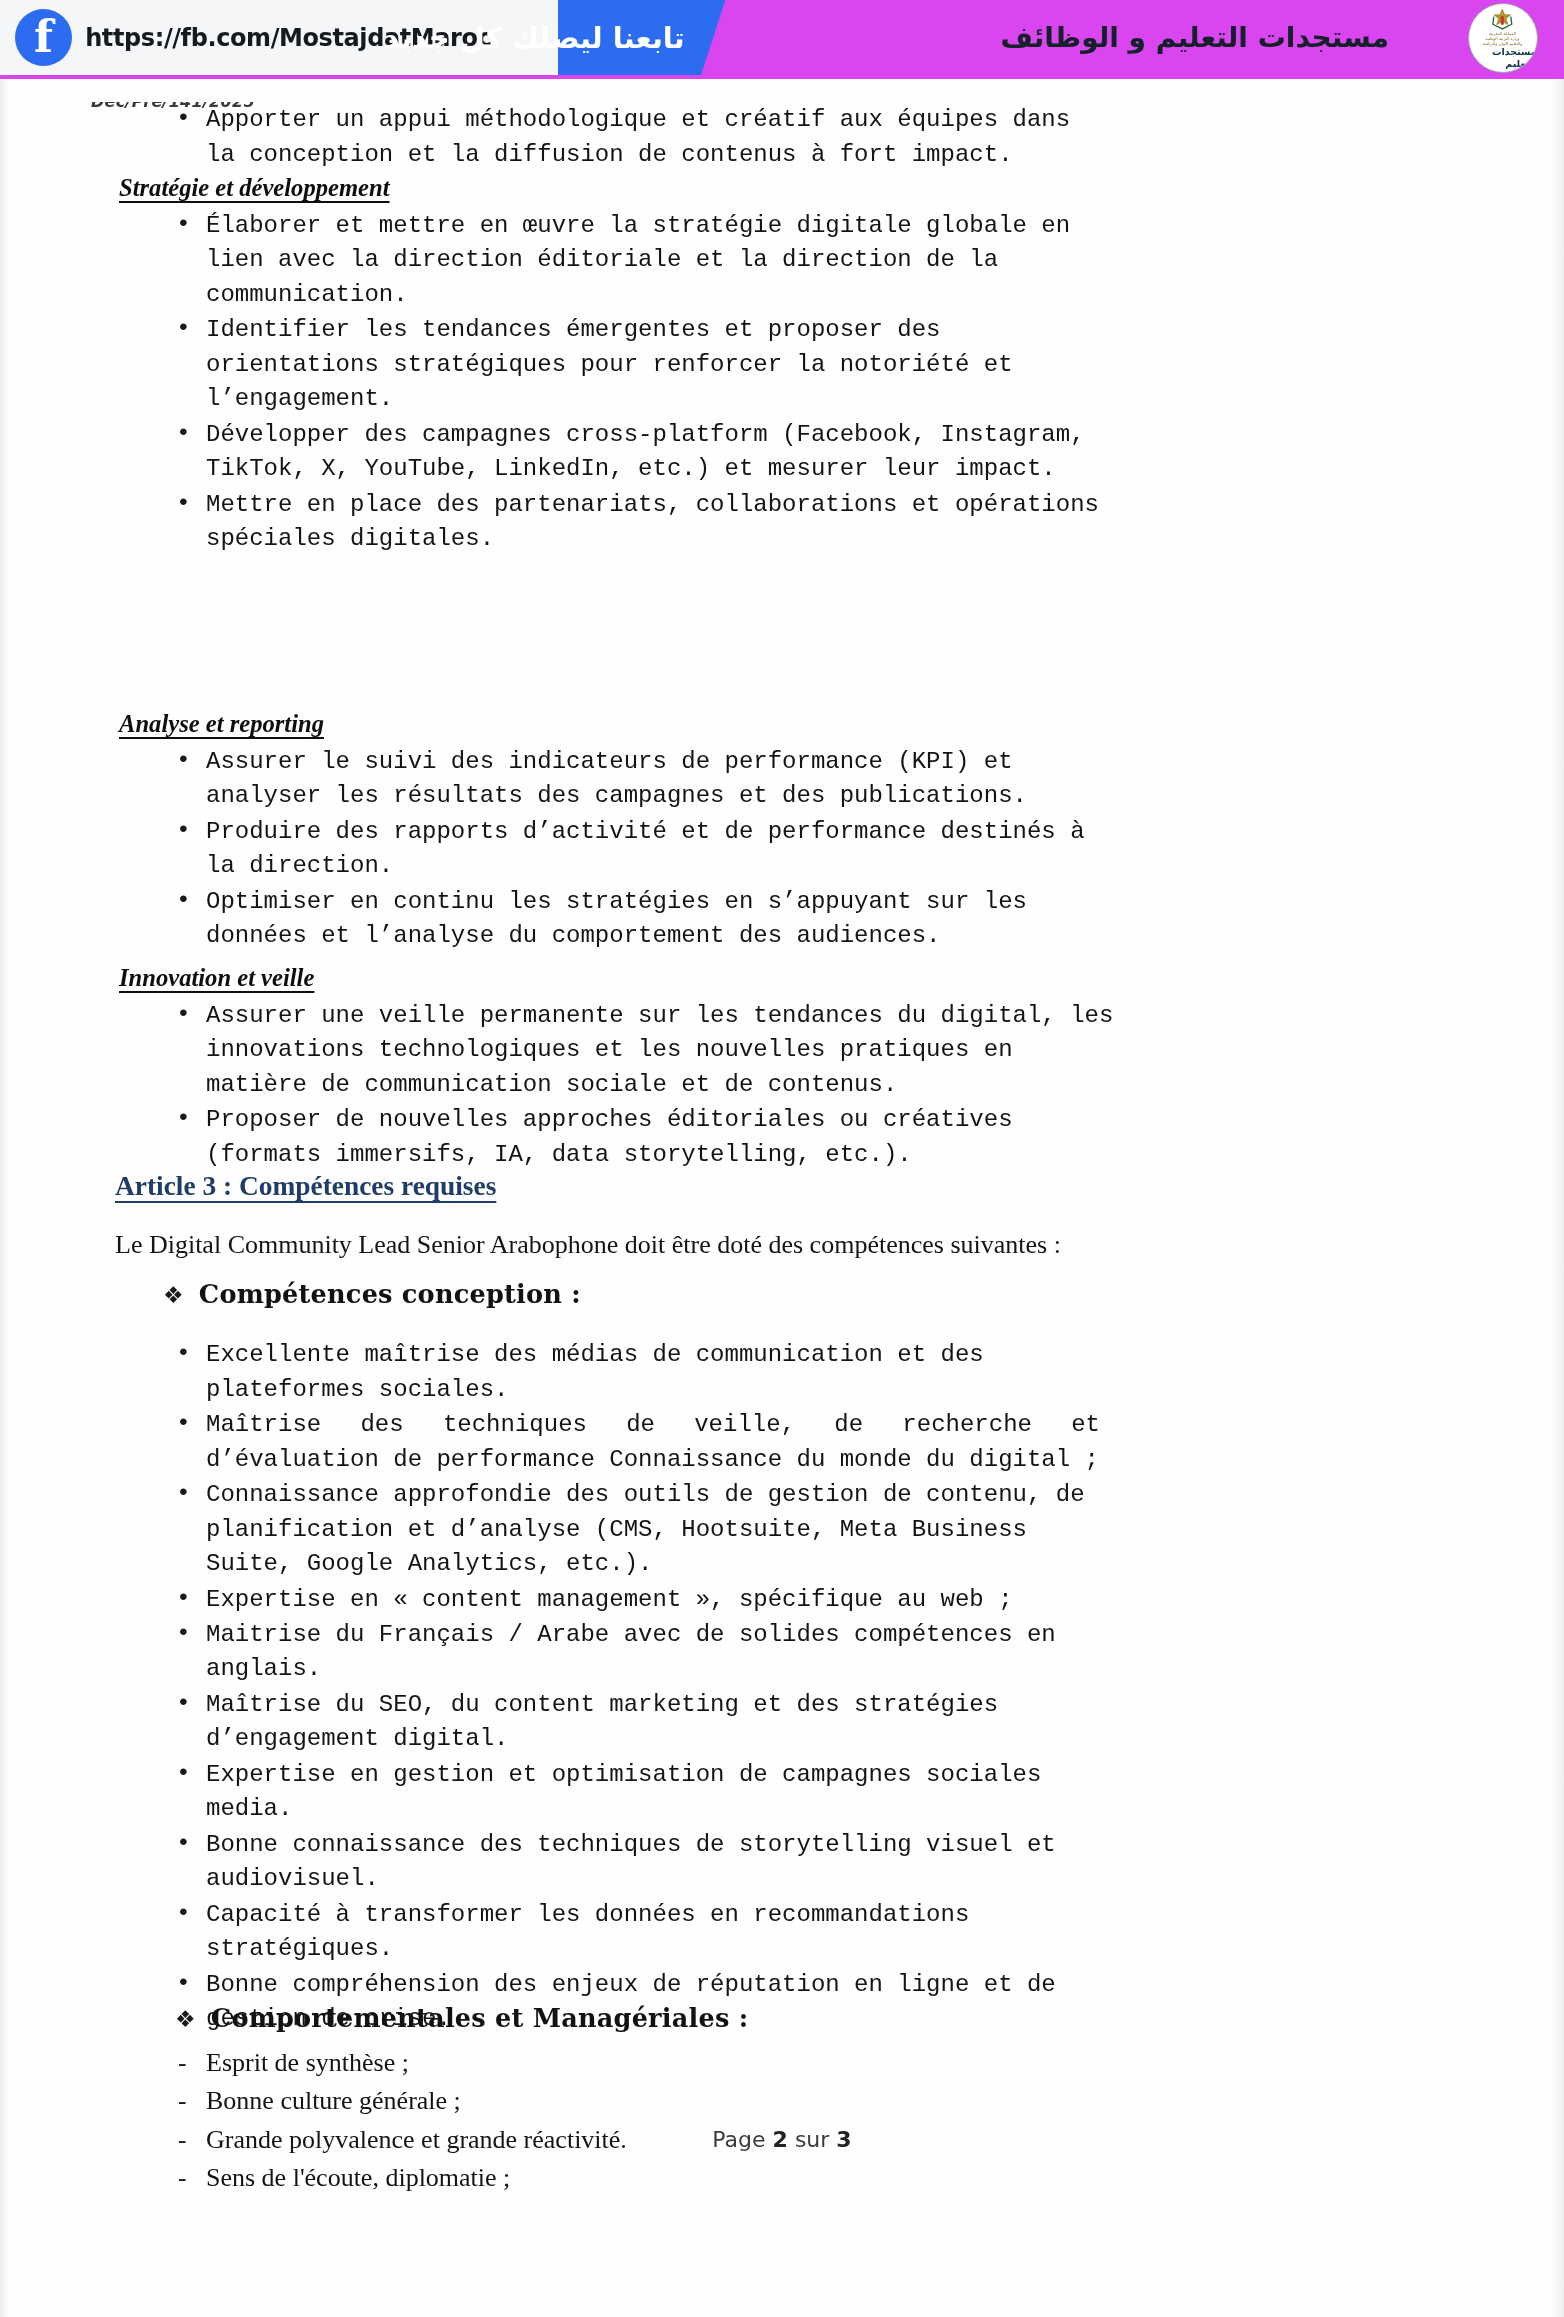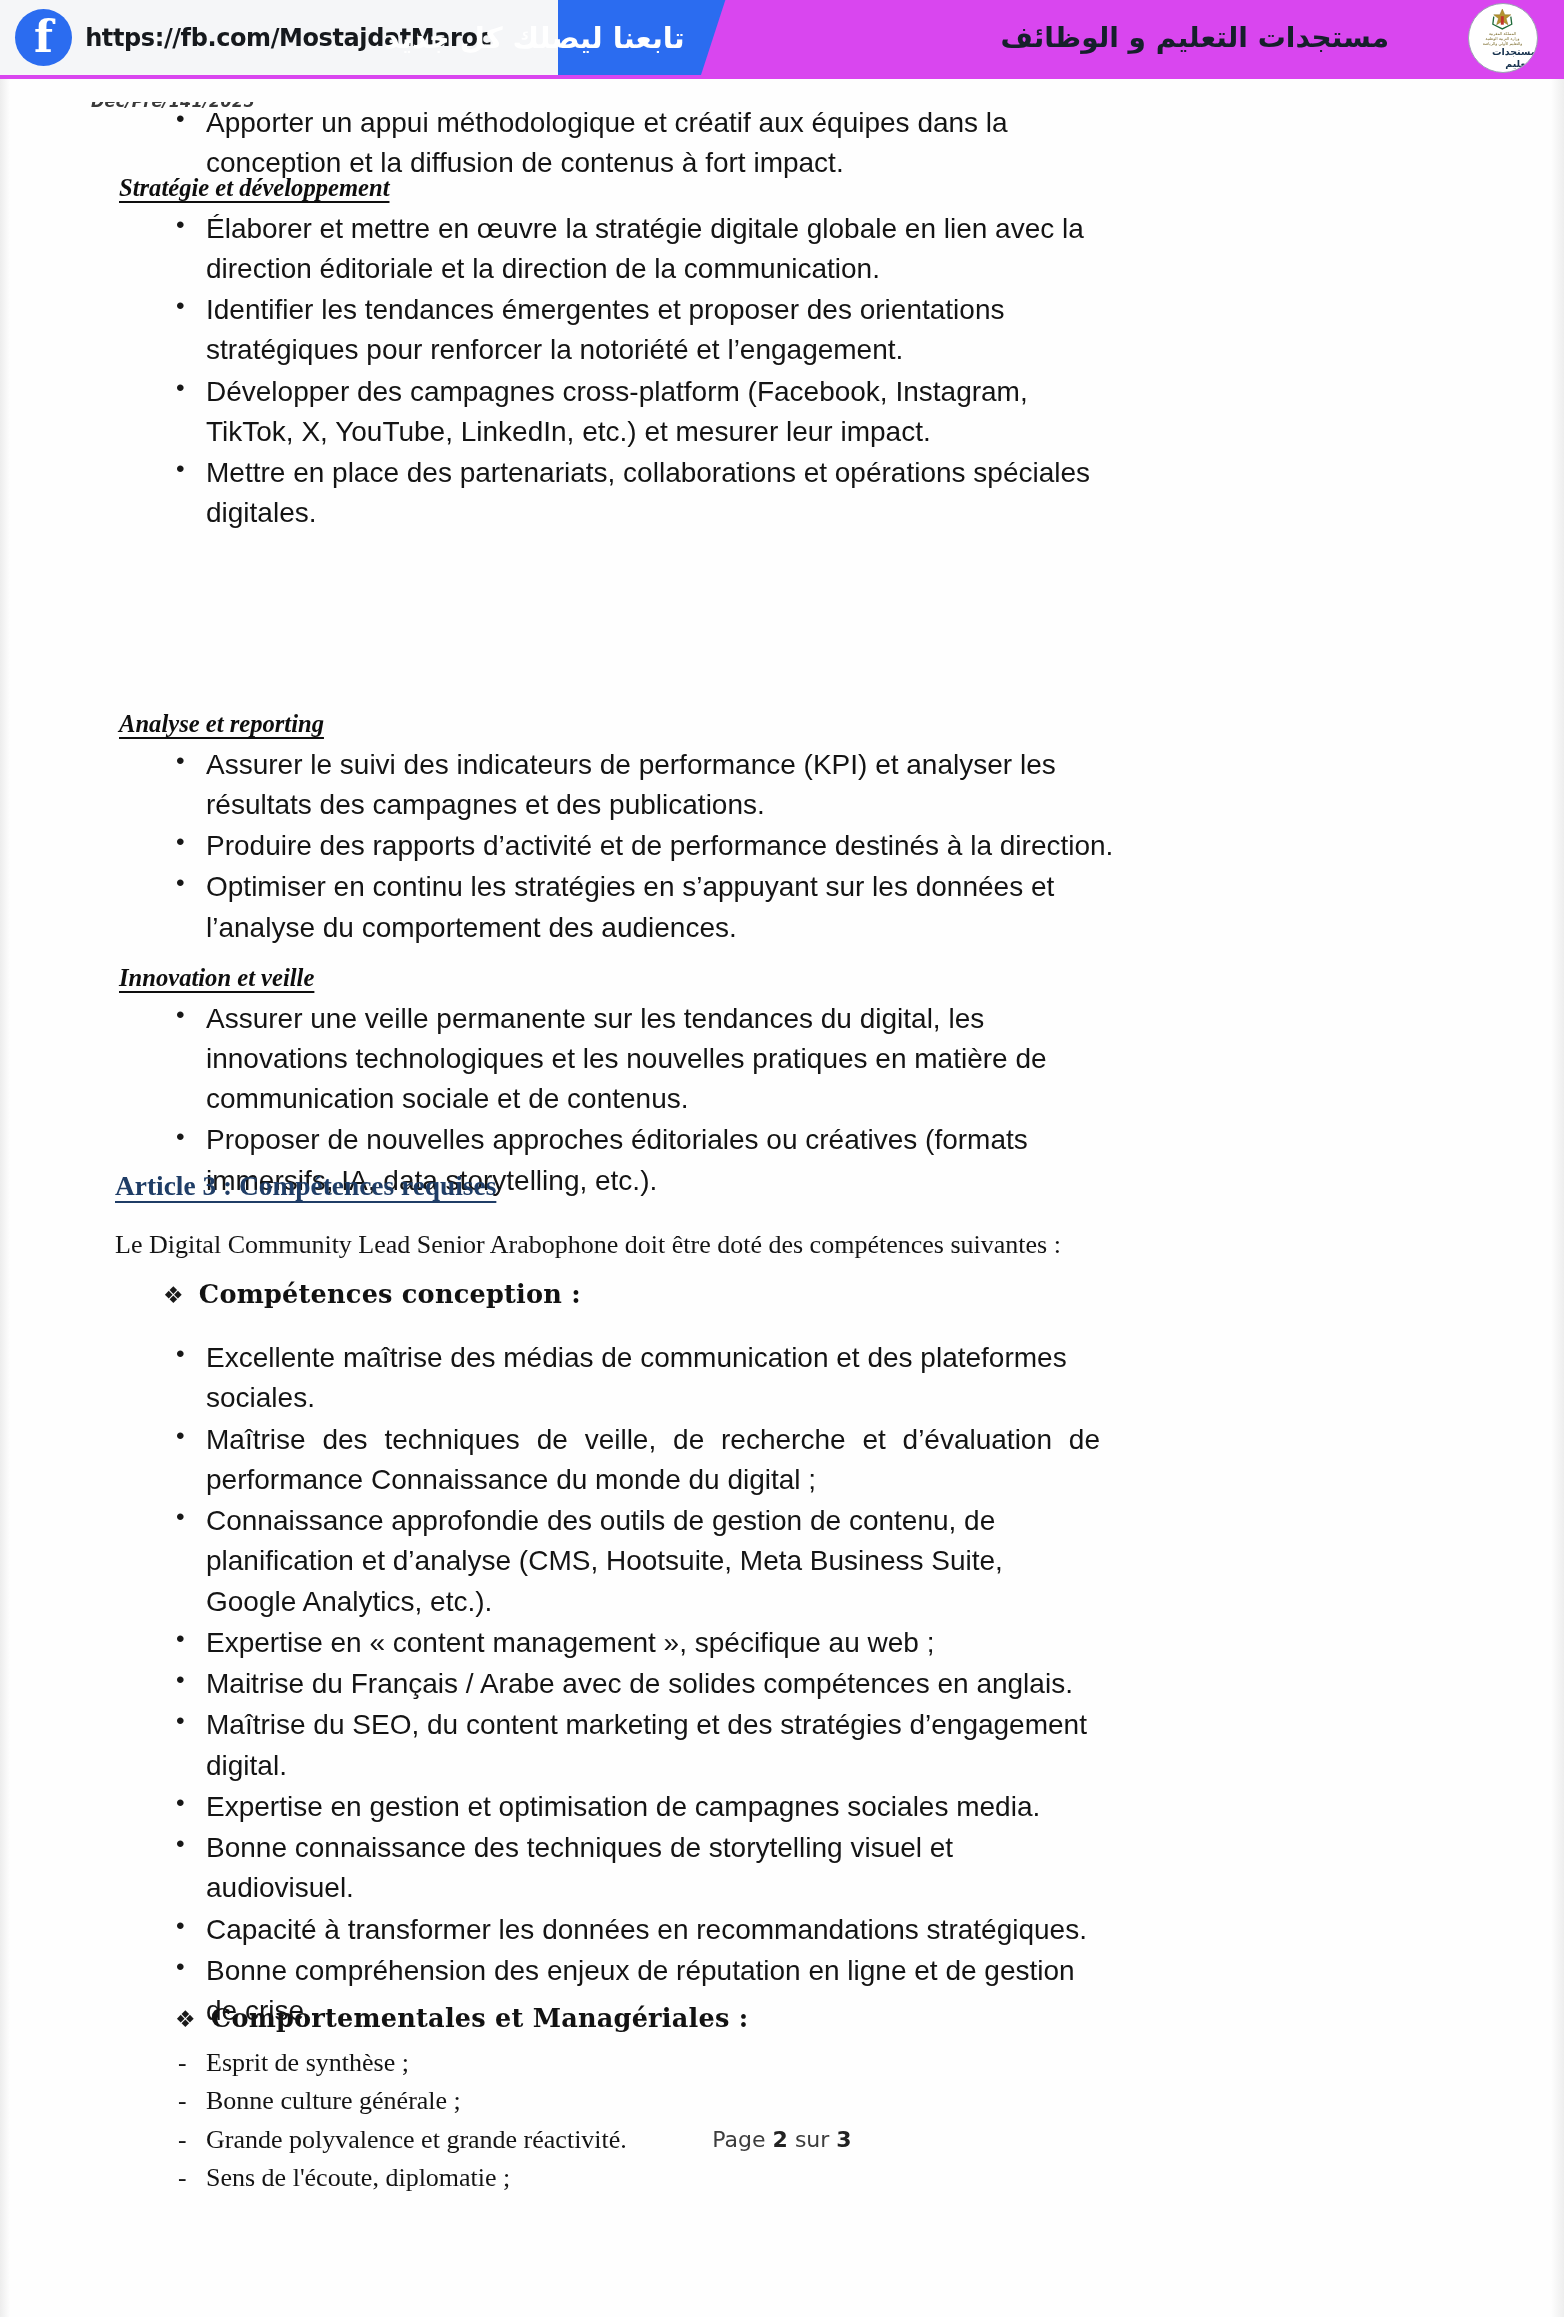--- a/index.html
+++ b/index.html
@@ -175,22 +175,22 @@
 
   ul.bl, ul.dl {
     list-style: none;
     margin: 0;
     padding: 0;
   }
   ul.bl > li {
     position: relative;
     padding-left: 64px;
     margin: 0 0 0.9px 0;
-    font-family: Liberation Sans, sans-serif;
-    font-size: 28px;
+    font-family: Liberation Mono, monospace;
+    font-size: 24px;
     color: #141414;
     line-height: 1.44;
   }
   ul.bl > li::before {
     content: "\2022";
     position: absolute;
     left: 34px;
     top: -1.9px;
     font-size: 24.6px;
     color: #171717;

